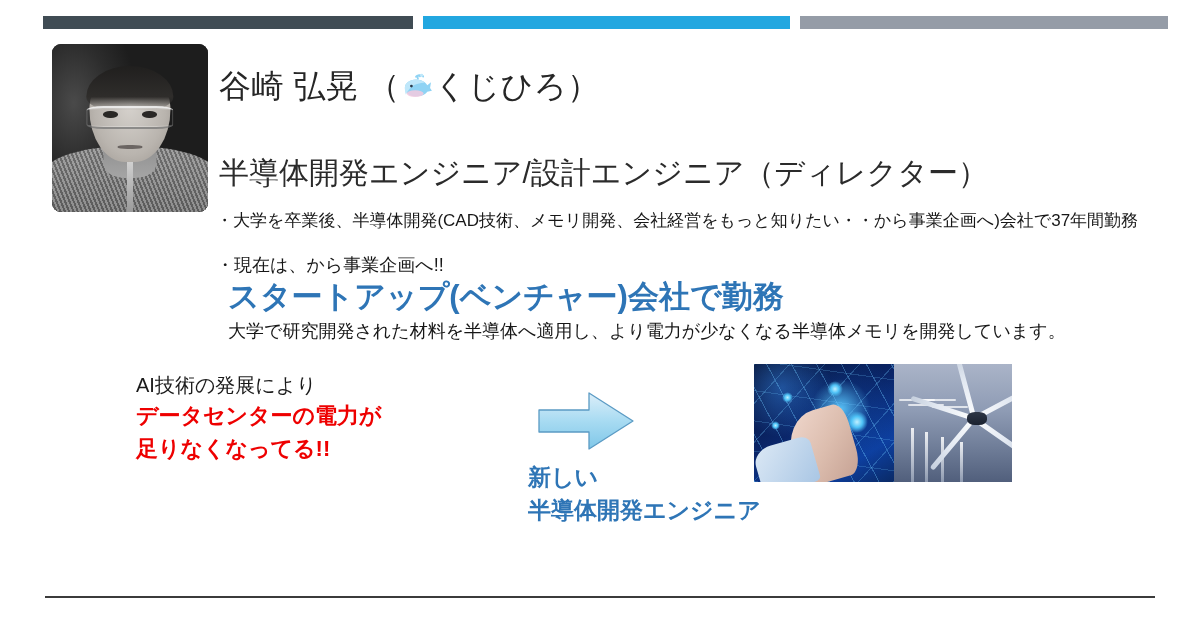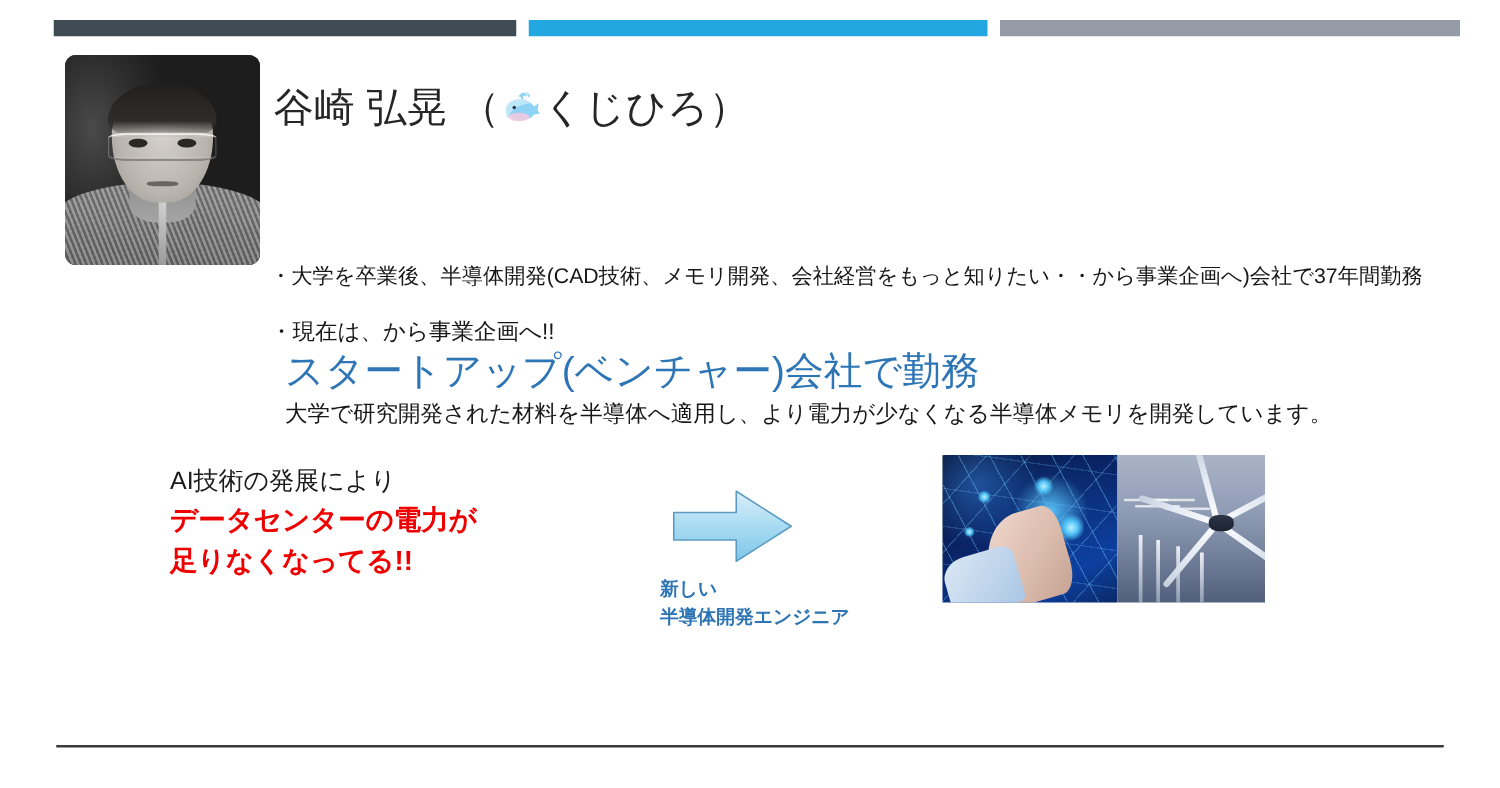--- a/index.html
+++ b/index.html
@@ -173,21 +173,21 @@
     font-size: 18px;
     line-height: 1.3;
     color: #171717;
     white-space: nowrap;
   }
   .startup-line {
     position: absolute;
     left: 228px;
     top: 278px;
     font-size: 31px;
-    font-weight: normal;
+    font-weight: bold;
     color: #2E75B6;
     line-height: 1.2;
     white-space: nowrap;
   }
   .detail-line {
     position: absolute;
     left: 228px;
     top: 320px;
     font-size: 18px;
     line-height: 1.3;
@@ -221,21 +221,21 @@
     position: absolute;
     left: 537px;
     top: 390px;
     width: 98px;
     height: 62px;
   }
   .arrow-caption {
     position: absolute;
     left: 528px;
     top: 461px;
-    font-size: 15px;
+    font-size: 23px;
     font-weight: bold;
     color: #2E75B6;
     line-height: 1.45;
     white-space: nowrap;
   }
 
   
   .photo-row {
     position: absolute;
     left: 754px;
@@ -390,20 +390,21 @@
         <path d="M3 16c0-5 5-9 12-9 6 0 10 3 12 6l4-3-1 6 2 3-5 1c-2 3-7 5-12 5C8 25 3 21 3 16z" fill="#8FD3F4"></path>
         <path d="M3 16c0-5 5-9 12-9 4 0 7 1.4 9.2 3.3C20 10.7 12 12 8 17c-2 2.5-3.3 5-3.8 6.4C3.4 21.8 3 19 3 16z" fill="#BFE7FA"></path>
         <ellipse cx="14" cy="22" rx="9" ry="3.6" fill="#F3C9DE" opacity=".85"></ellipse>
         <circle cx="10" cy="14" r="1.5" fill="#2b3a4a"></circle>
         <path d="M15 4c1.4-1.6 3.4-2 4.2-.6M19 3c1.6-1.2 3.4-.6 3.6.9M17 6c-1-1.8-.2-3.4 1.2-3.8" stroke="#8FD3F4" stroke-width="2" fill="none" stroke-linecap="round"></path>
         <circle cx="21" cy="2.5" r="1.6" fill="#BFE7FA"></circle>
       </svg>
     </span><span>くじひろ）</span>
   </div>
 
+  <div class="job-title">半導体開発エンジニア/設計エンジニア（ディレクター）</div>
 
   <div class="career-line">・大学を卒業後、半導体開発(CAD技術、メモリ開発、会社経営をもっと知りたい・・から事業企画へ)会社で37年間勤務</div>
 
   <div class="now-line">・現在は、から事業企画へ!!</div>
   <div class="startup-line">スタートアップ(ベンチャー)会社で勤務</div>
   <div class="detail-line">大学で研究開発された材料を半導体へ適用し、より電力が少なくなる半導体メモリを開発しています。</div>
 
   <div class="problem">
     <div class="lead">AI技術の発展により</div>
     <div class="big">データセンターの電力が</div>

